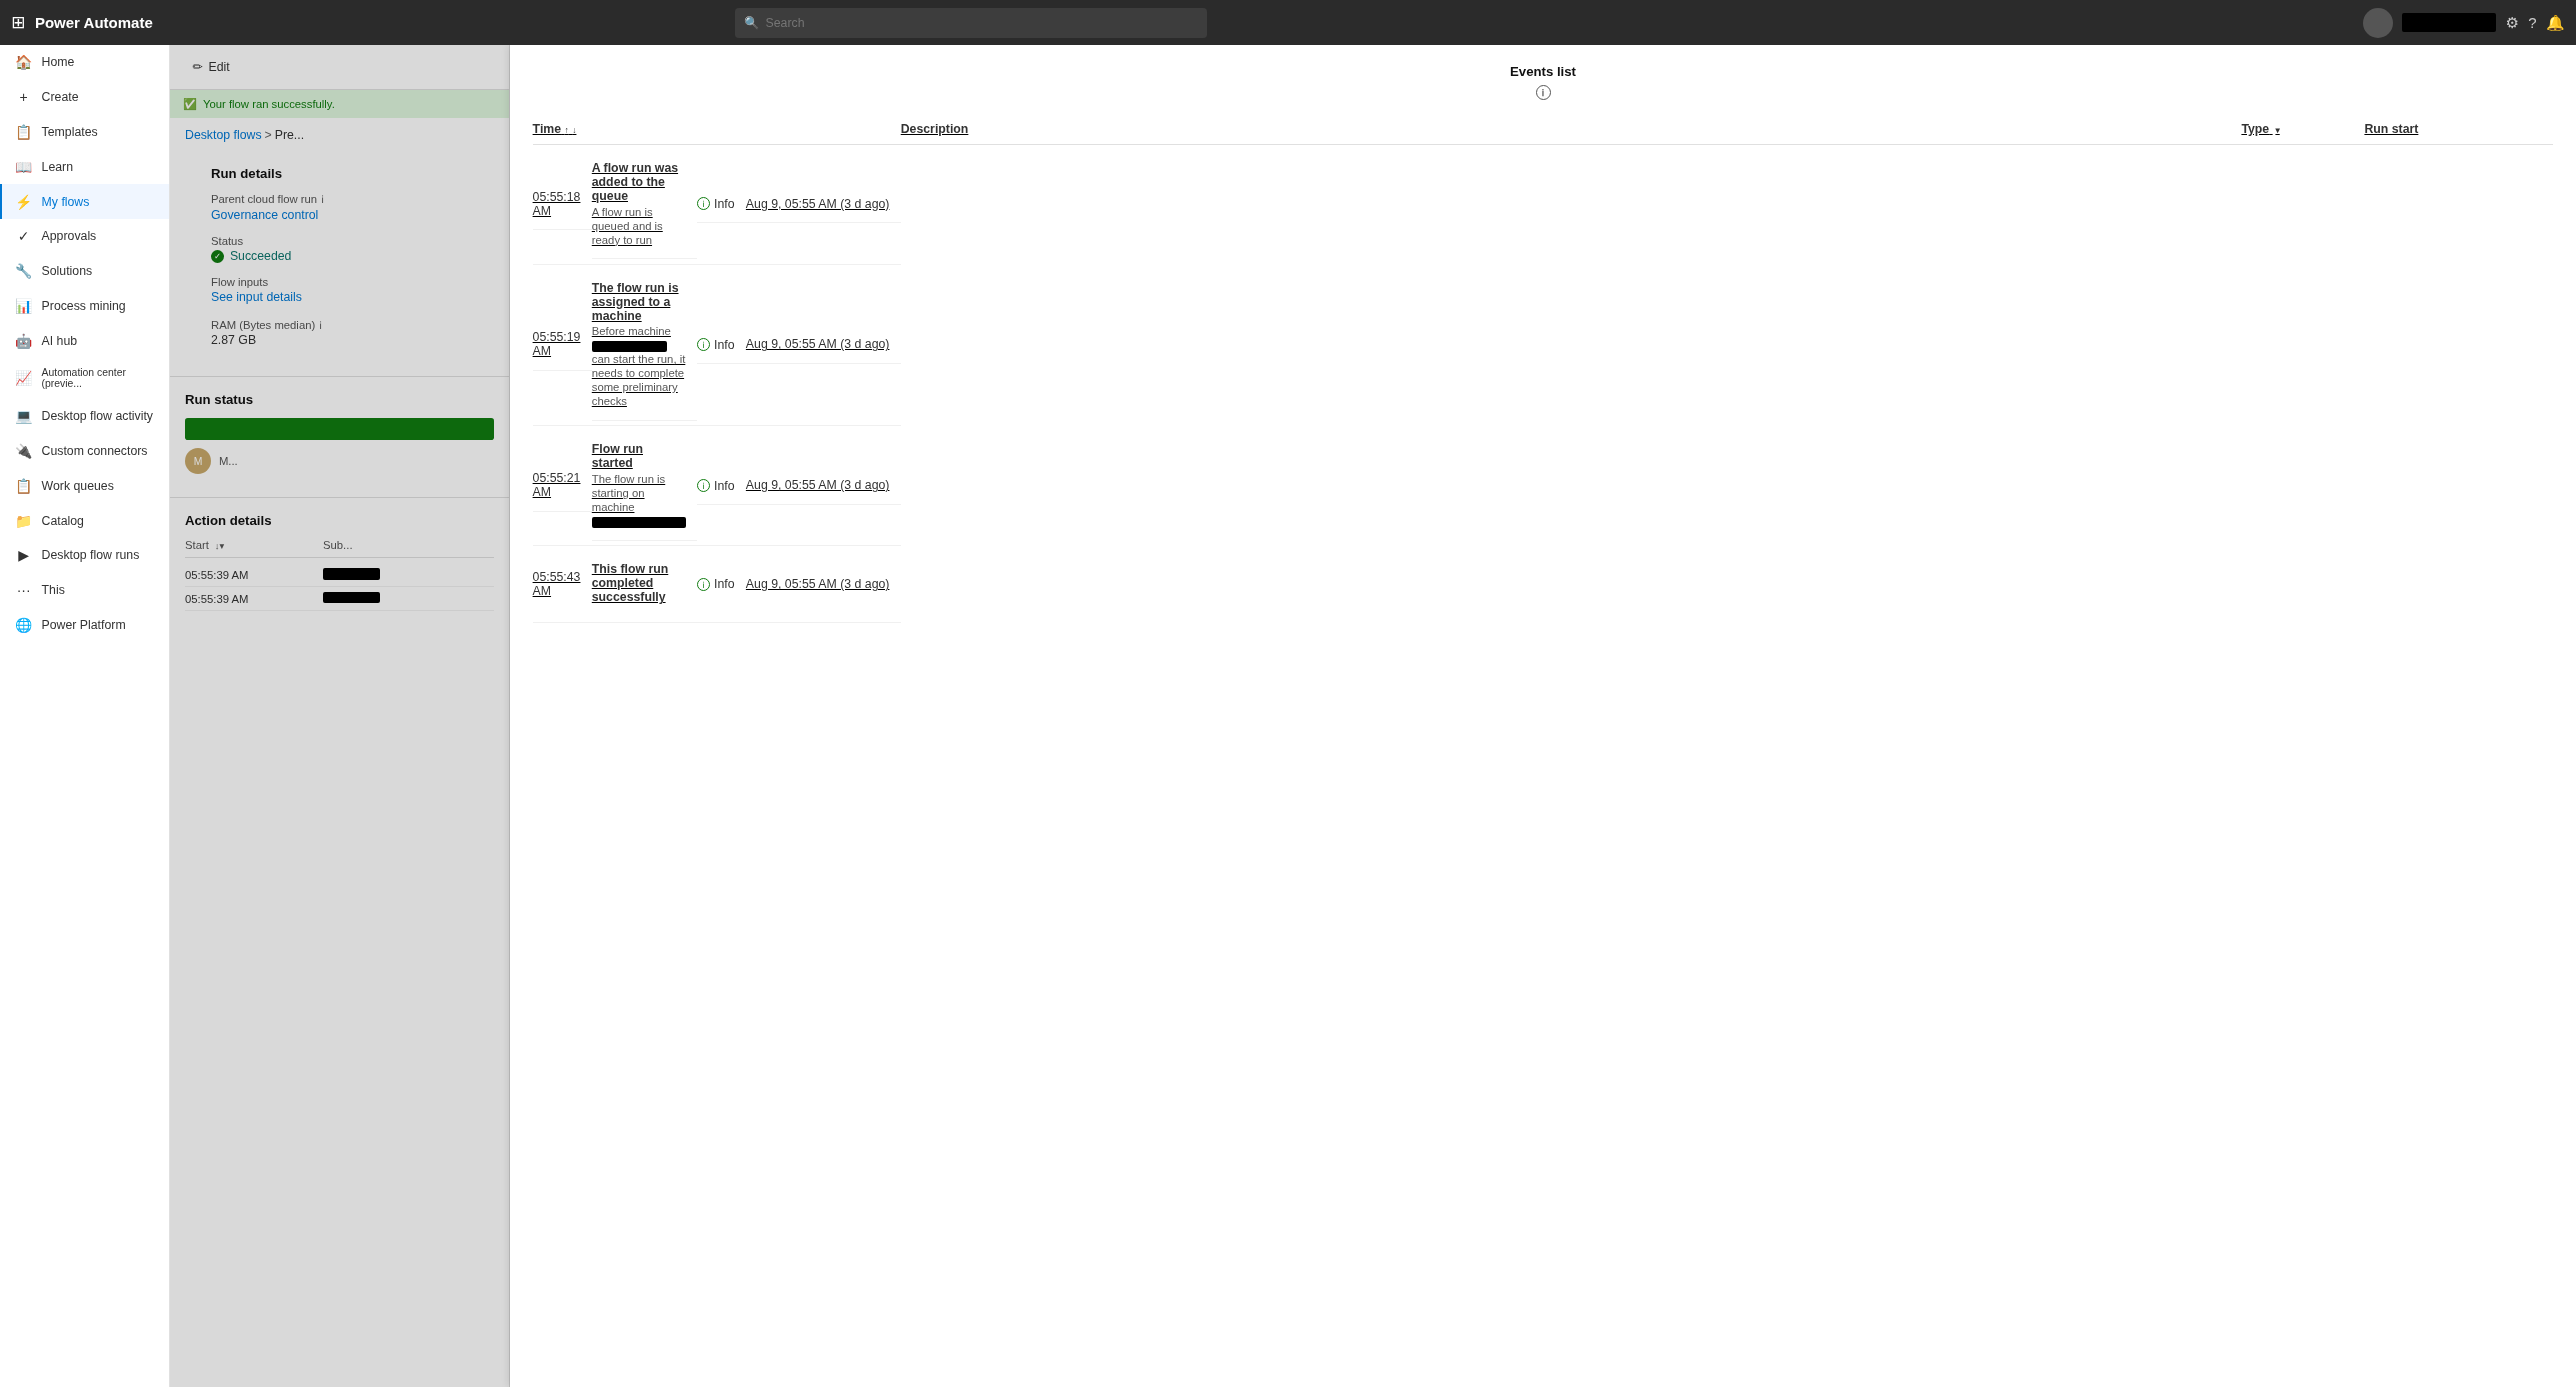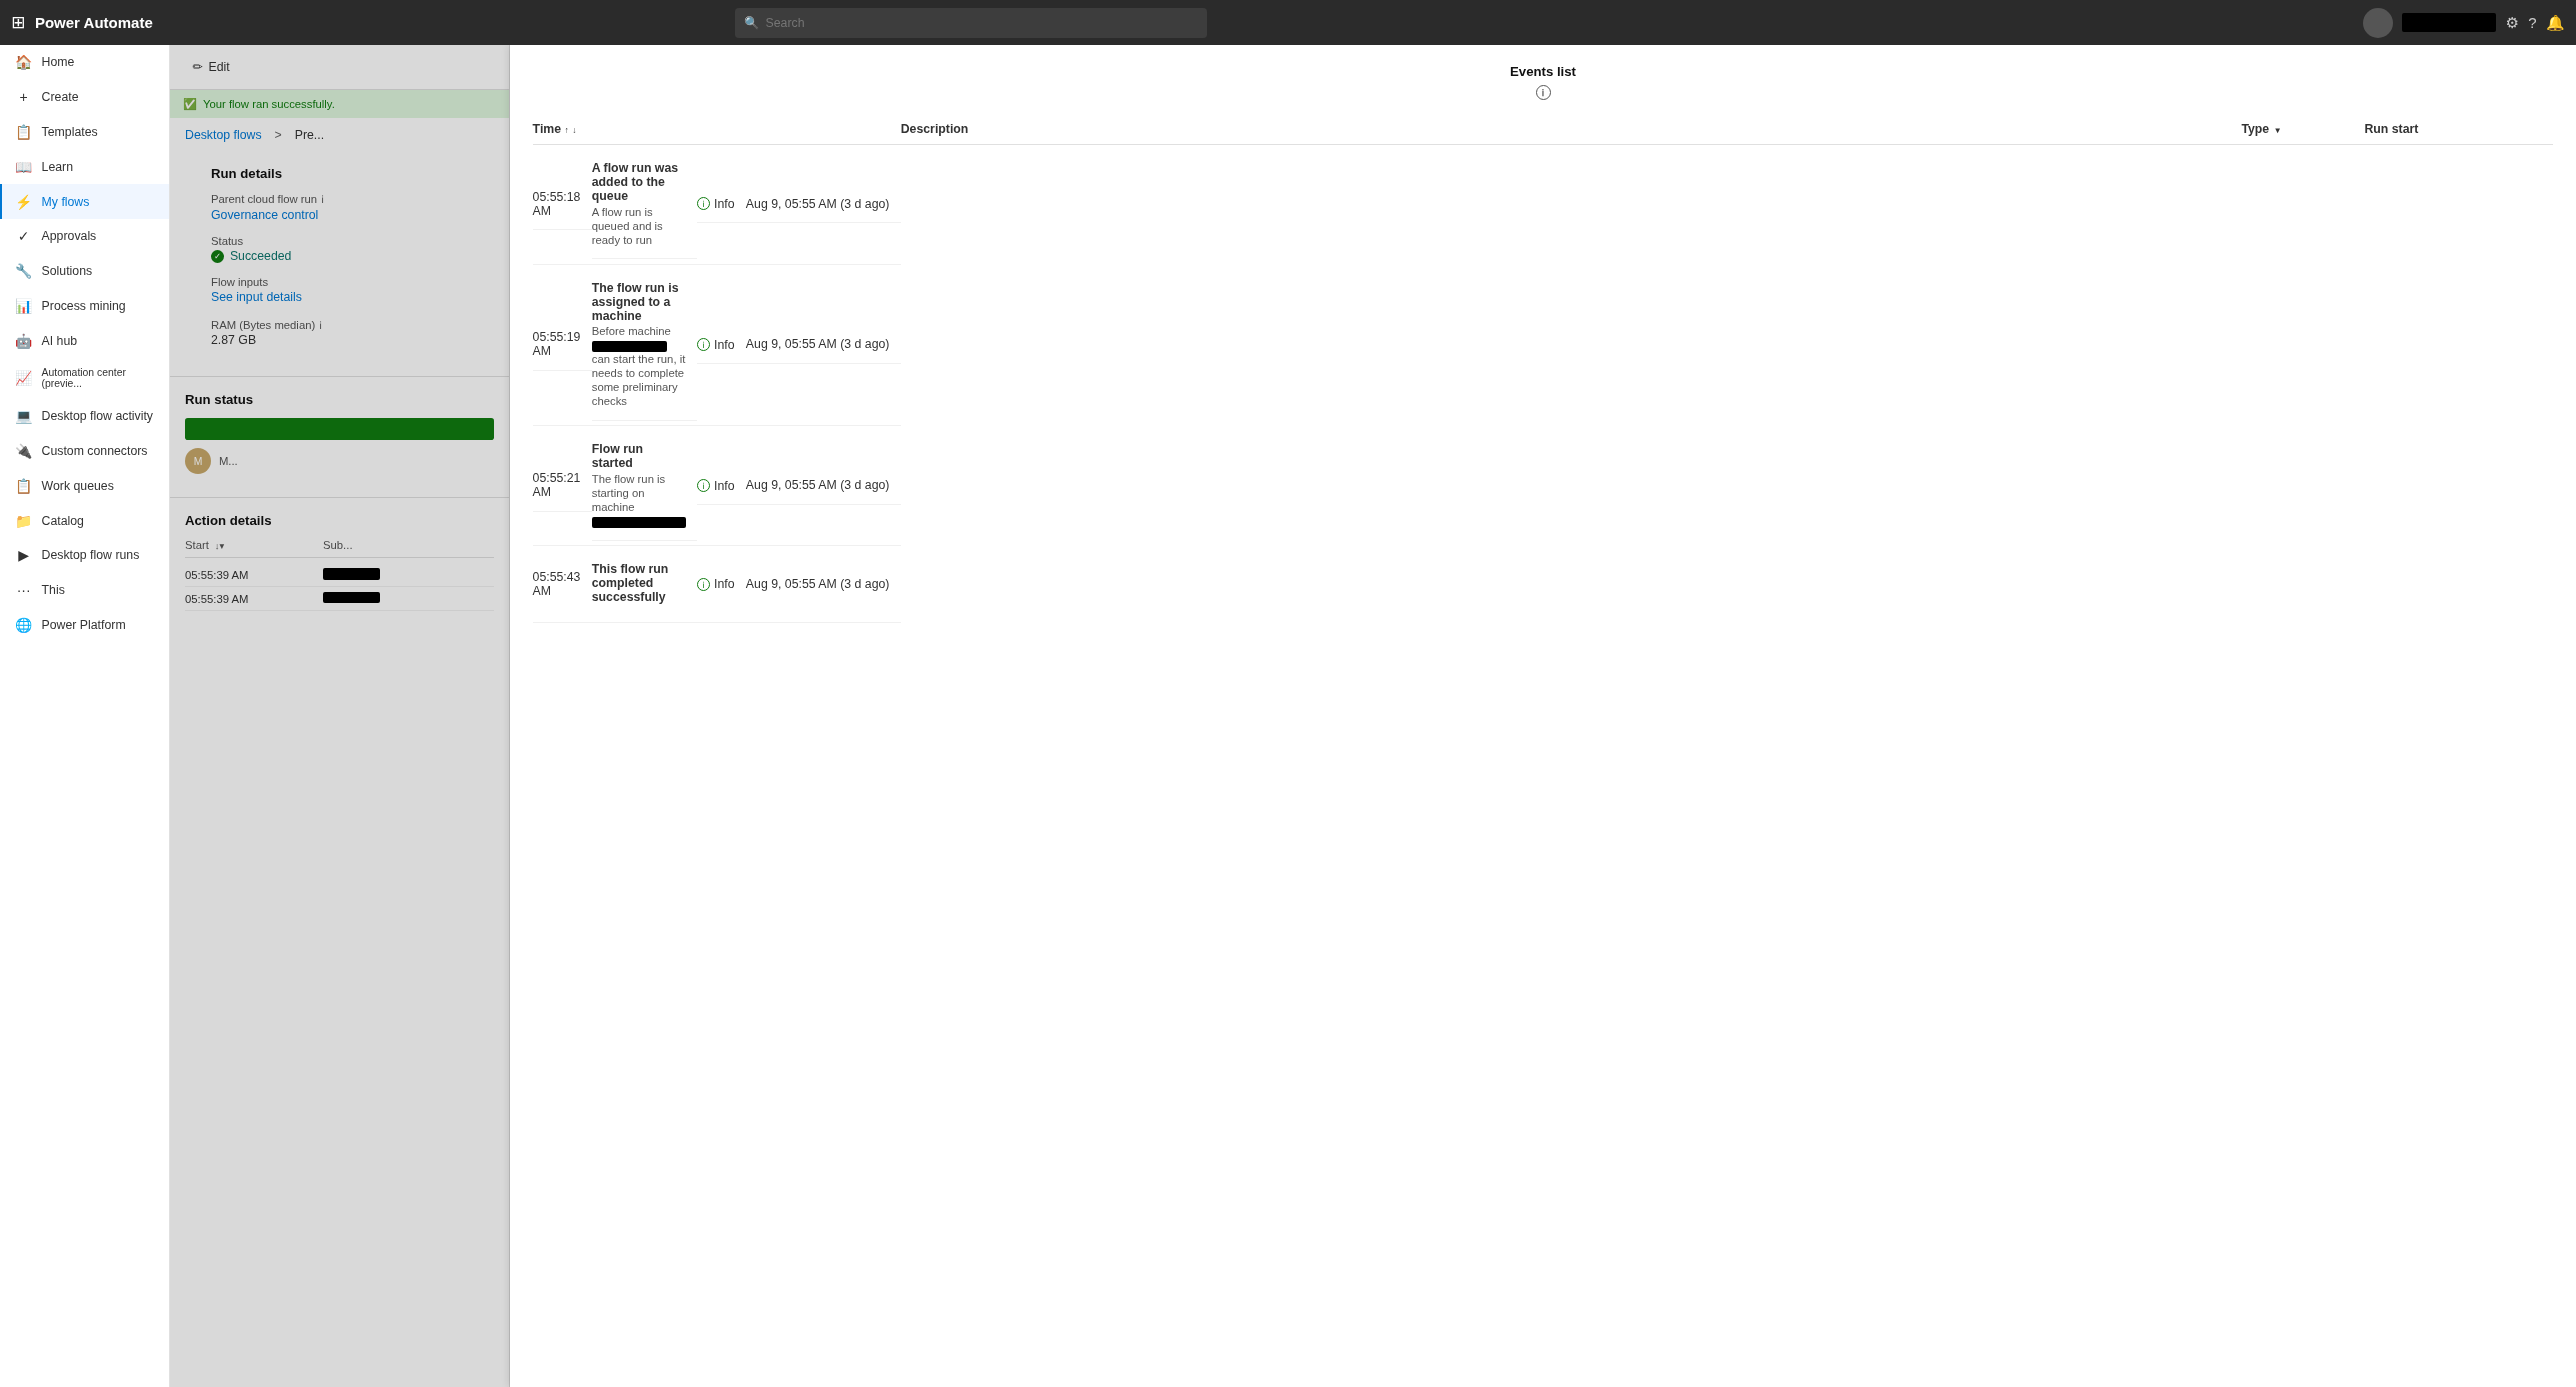--- a/index.html
+++ b/index.html
@@ -119,21 +119,21 @@
       display: flex;
       align-items: center;
       gap: 5.7px;
     }
     .breadcrumb {
       padding: 9.4px 15px;
       font-size: 12.3px;
       color: #0078d4;
       display: flex;
       align-items: center;
-      gap: 13px;
+      gap: 3px;
     }
     .breadcrumb-sep { color: #666; }
     .breadcrumb-current { color: #333; }
     .run-details-body { padding: 15px; margin-left: 26px; }
     .section-title { font-size: 13.2px; font-weight: 600; margin-bottom: 11.3px; color: #111; }
     .detail-row { margin-bottom: 13.2px; }
     .detail-label { font-size: 11.3px; color: #555; margin-bottom: 1.9px; display: flex; align-items: center; gap: 4px; }
     .detail-value { font-size: 12.3px; color: #333; }
     .detail-value.link { color: #0078d4; cursor: pointer; }
     .status-succeeded { display: flex; align-items: center; gap: 5.7px; font-size: 12.3px; color: #0f766e; }
@@ -197,21 +197,21 @@
       flex-direction: column;
     }
     .info-circle {
       width: 15px; height: 15px;
       border-radius: 50%;
       border: 1.4px solid #555;
       display: flex; align-items: center; justify-content: center;
       font-size: 9.4px; color: #555; flex-shrink: 0;
     }
 
-    .events-table { width: 100%; border-collapse: collapse; }
+    .events-table { width: 100%; border-collapse: collapse; text-decoration: underline; }
     .events-table th {
       text-align: left;
       font-size: 12.3px;
       font-weight: 600;
       color: #333;
       padding: 7.5px 11.3px 7.5px 0;
       border-bottom: 0.9px solid #e0e0e0;
       white-space: nowrap;
     }
     .events-table td {

